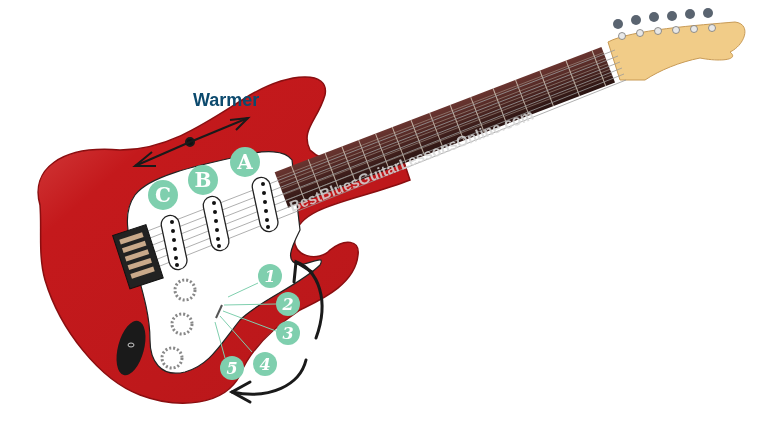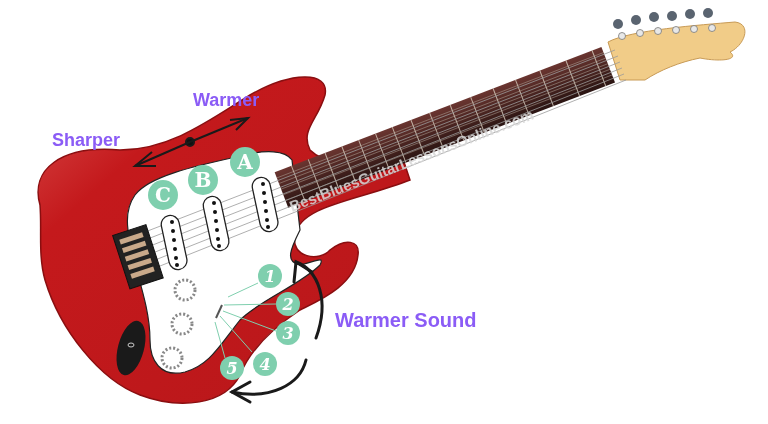--- a/index.html
+++ b/index.html
@@ -1,18 +1,18 @@
 <!DOCTYPE html>
 <html><head>
 <meta charset="utf-8">
 <style>
   html, body { margin:0; padding:0; background:#ffffff; }
   body { width:768px; height:424px; position:relative; overflow:hidden; font-family:"Liberation Sans", sans-serif; }
   #stage { position:absolute; left:0; top:0; width:768px; height:424px; }
-  .lbl { position:absolute; font-family:"Liberation Sans", sans-serif; font-weight:bold; color:#8b5cf6; white-space:nowrap; }
+  .lbl { position:absolute; font-family:"Liberation Sans", sans-serif; font-weight:bold; color:#0c4a6e; white-space:nowrap; }
   .badge { position:absolute; width:30px; height:30px; border-radius:50%; background:#7fcfae; color:#fff; display:flex; align-items:center; justify-content:center; font-family:"DejaVu Serif", serif; font-size:20px; font-weight:bold; }
   .num { position:absolute; width:24px; height:24px; border-radius:50%; background:#7fcfae; color:#fff; display:flex; align-items:center; justify-content:center; font-family:"DejaVu Serif", serif; font-style:italic; font-size:16px; font-weight:bold; }
 </style>
 </head>
 <body>
 
 <div id="stage">
   <svg width="768" height="424" viewBox="0 0 768 424" style="position:absolute;left:0;top:0;">
     <defs>
       <linearGradient id="bodyGrad" x1="0" y1="0" x2="1" y2="1">
@@ -158,26 +158,24 @@
       <path d="M 316 338 C 330 300, 318 270, 296 262"></path>
       <path d="M 294 282 L 296 262 L 312 272"></path>
       <path d="M 306 360 C 300 385, 270 400, 232 392"></path>
       <path d="M 250 382 L 232 392 L 250 402"></path>
     </g>
 
     <text x="292" y="212" transform="rotate(-21 292 212)" font-family="Liberation Sans, sans-serif" font-weight="bold" font-size="15" fill="#d8d8d8" opacity="0.85">BestBluesGuitarLessonsOnline.com</text>
   </svg>
 
   <div class="lbl" style="left:193px;top:90px;font-size:18px;">Warmer</div>
-  <div class="lbl" style="left:52px;top:130px;font-size:18px;">Sharper</div>
 
   <div class="badge" style="left:230px;top:147px;">A</div>
   <div class="badge" style="left:188px;top:165px;">B</div>
   <div class="badge" style="left:148px;top:180px;">C</div>
 
   <div class="num" style="left:258px;top:264px;">1</div>
   <div class="num" style="left:276px;top:292px;">2</div>
   <div class="num" style="left:276px;top:321px;">3</div>
   <div class="num" style="left:253px;top:352px;">4</div>
   <div class="num" style="left:220px;top:356px;">5</div>
 
-  <div class="lbl" style="left:335px;top:309px;font-size:20px;">Warmer Sound</div>
 </div>
 
 </body></html>

